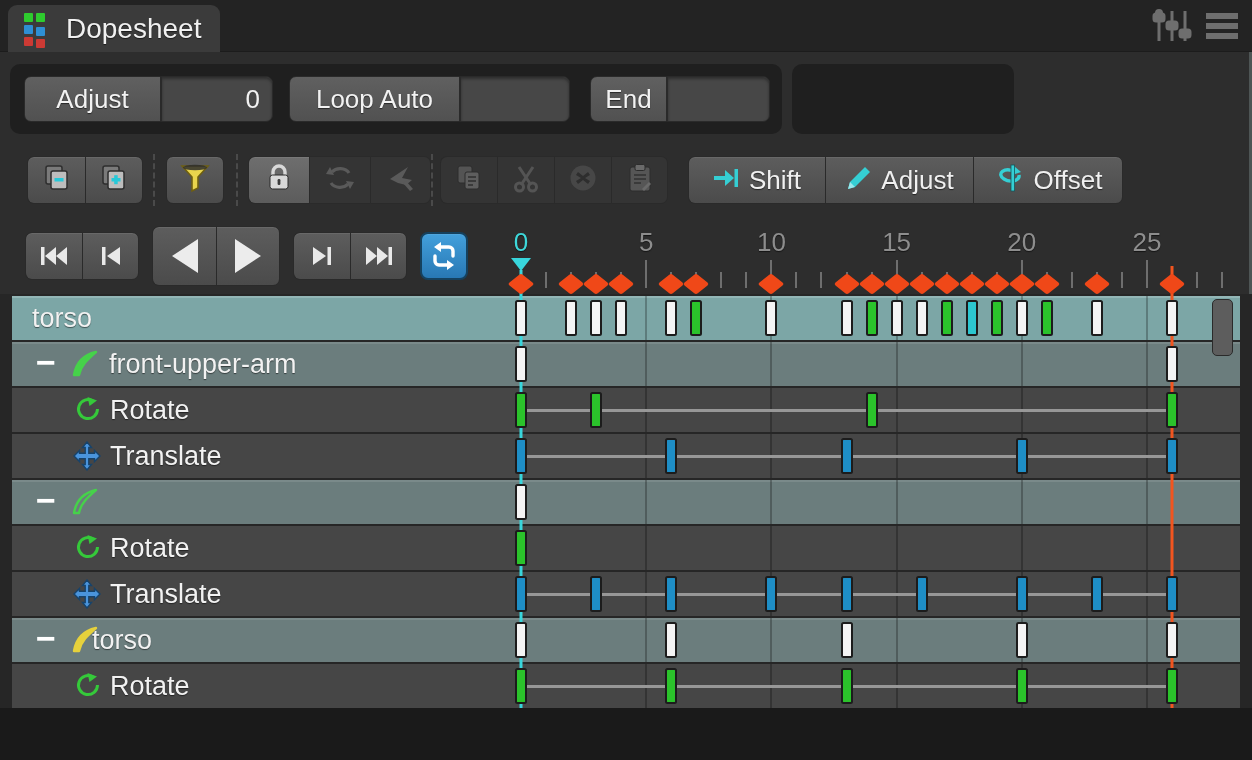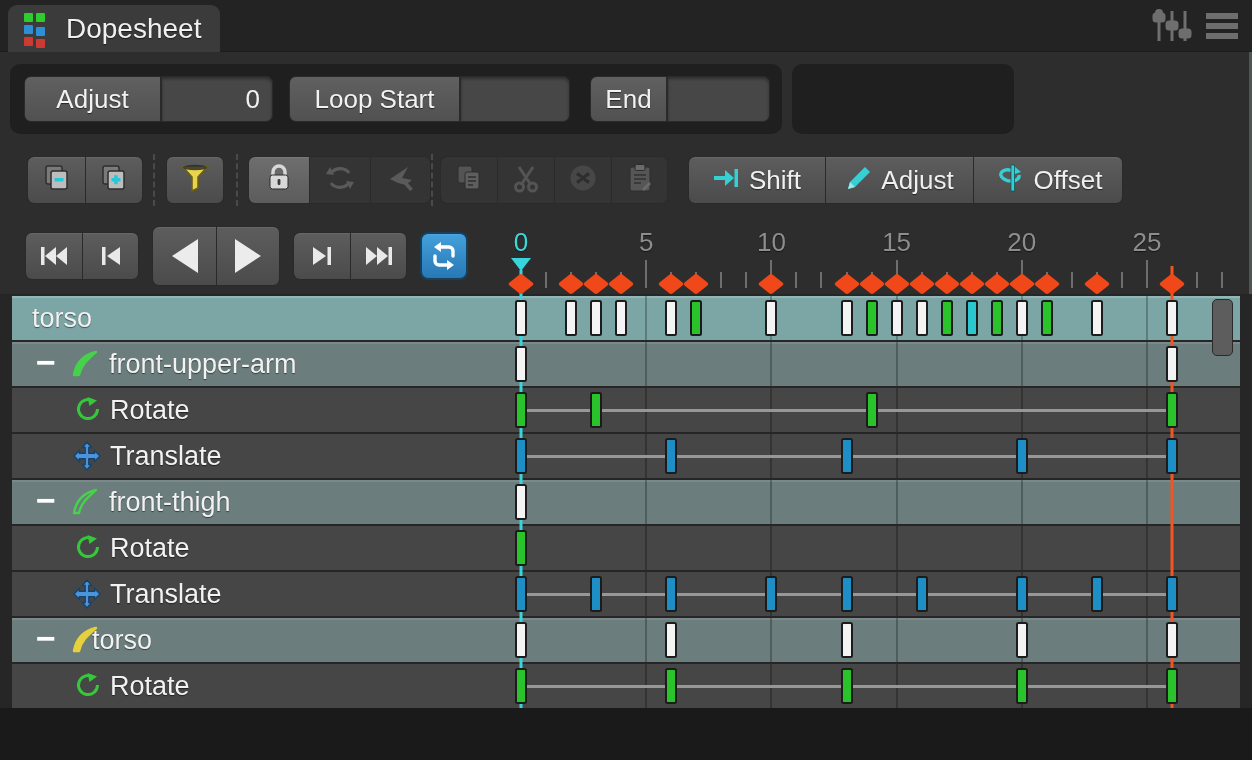--- a/index.html
+++ b/index.html
@@ -102,21 +102,21 @@
             <rect x="0" y="11" width="32" height="6"></rect>
             <rect x="0" y="21" width="32" height="6"></rect>
           </g>
       </svg>
     </span>
   </div>
 
   <div class="well" style="left:10px;top:64px;width:772px;height:70px;"></div>
   <div class="lbl-btn" style="position:absolute;left:24px;top:76px;width:137px;height:46px;border-radius:7px 0 0 7px;">Adjust</div>
   <div class="field" style="position:absolute;left:161px;top:76px;width:112px;height:46px;border-radius:0 7px 7px 0;">0</div>
-  <div class="lbl-btn" style="position:absolute;left:289px;top:76px;width:171px;height:46px;border-radius:7px 0 0 7px;">Loop Start</div>
+  <div class="lbl-btn" style="position:absolute;left:289px;top:76px;width:171px;height:46px;border-radius:7px 0 0 7px;">Loop Auto</div>
   <div class="field" style="position:absolute;left:460px;top:76px;width:110px;height:46px;border-radius:0 7px 7px 0;"></div>
   <div class="lbl-btn" style="position:absolute;left:590px;top:76px;width:77px;height:46px;border-radius:7px 0 0 7px;">End</div>
   <div class="field" style="position:absolute;left:667px;top:76px;width:103px;height:46px;border-radius:0 7px 7px 0;"></div>
 
   <div class="well" style="left:792px;top:64px;width:222px;height:70px;"></div>
 
   <div class="group" style="left:27px;top:156px;">
     <div class="btn" style="width:58px;height:48px;">
       <span><svg width="30" height="30" viewBox="0 0 30 30">
         <rect x="4" y="3" width="16" height="18" rx="2" fill="#7a7a7a" stroke="#2e2e2e" stroke-width="1.5"></rect>
@@ -445,21 +445,20 @@
         <div class="gridline" style="left:883.5999999999999px;"></div>
         <div class="gridline" style="left:1008.8px;"></div>
         <div class="gridline" style="left:1134px;"></div>
         <div class="key white" style="left: 509px; z-index: 6;"></div>
         <div class="minus-toggle">−</div>
         <div class="row-icon" style="left:58px;">
           <svg width="30" height="30" viewBox="0 0 30 30">
             <path d="M4 26 C6 14 13 6 26 3 C18 10 11 16 9 26 Z" fill="none" stroke="#46d24a" stroke-width="2.4" stroke-linejoin="round"></path>
           </svg>
         </div>
-        <div class="row-label" style="left:97px;">front-thigh</div>
       </div>
       <div class="row property" style="top:232px;">
         <div class="gridline" style="left:633.2px;"></div>
         <div class="gridline" style="left:758.4px;"></div>
         <div class="gridline" style="left:883.5999999999999px;"></div>
         <div class="gridline" style="left:1008.8px;"></div>
         <div class="gridline" style="left:1134px;"></div>
         <div class="key green" style="left: 509px; z-index: 6;"></div>
         <div class="row-icon" style="left:60px;">
           <svg width="30" height="30" viewBox="0 0 30 30">

